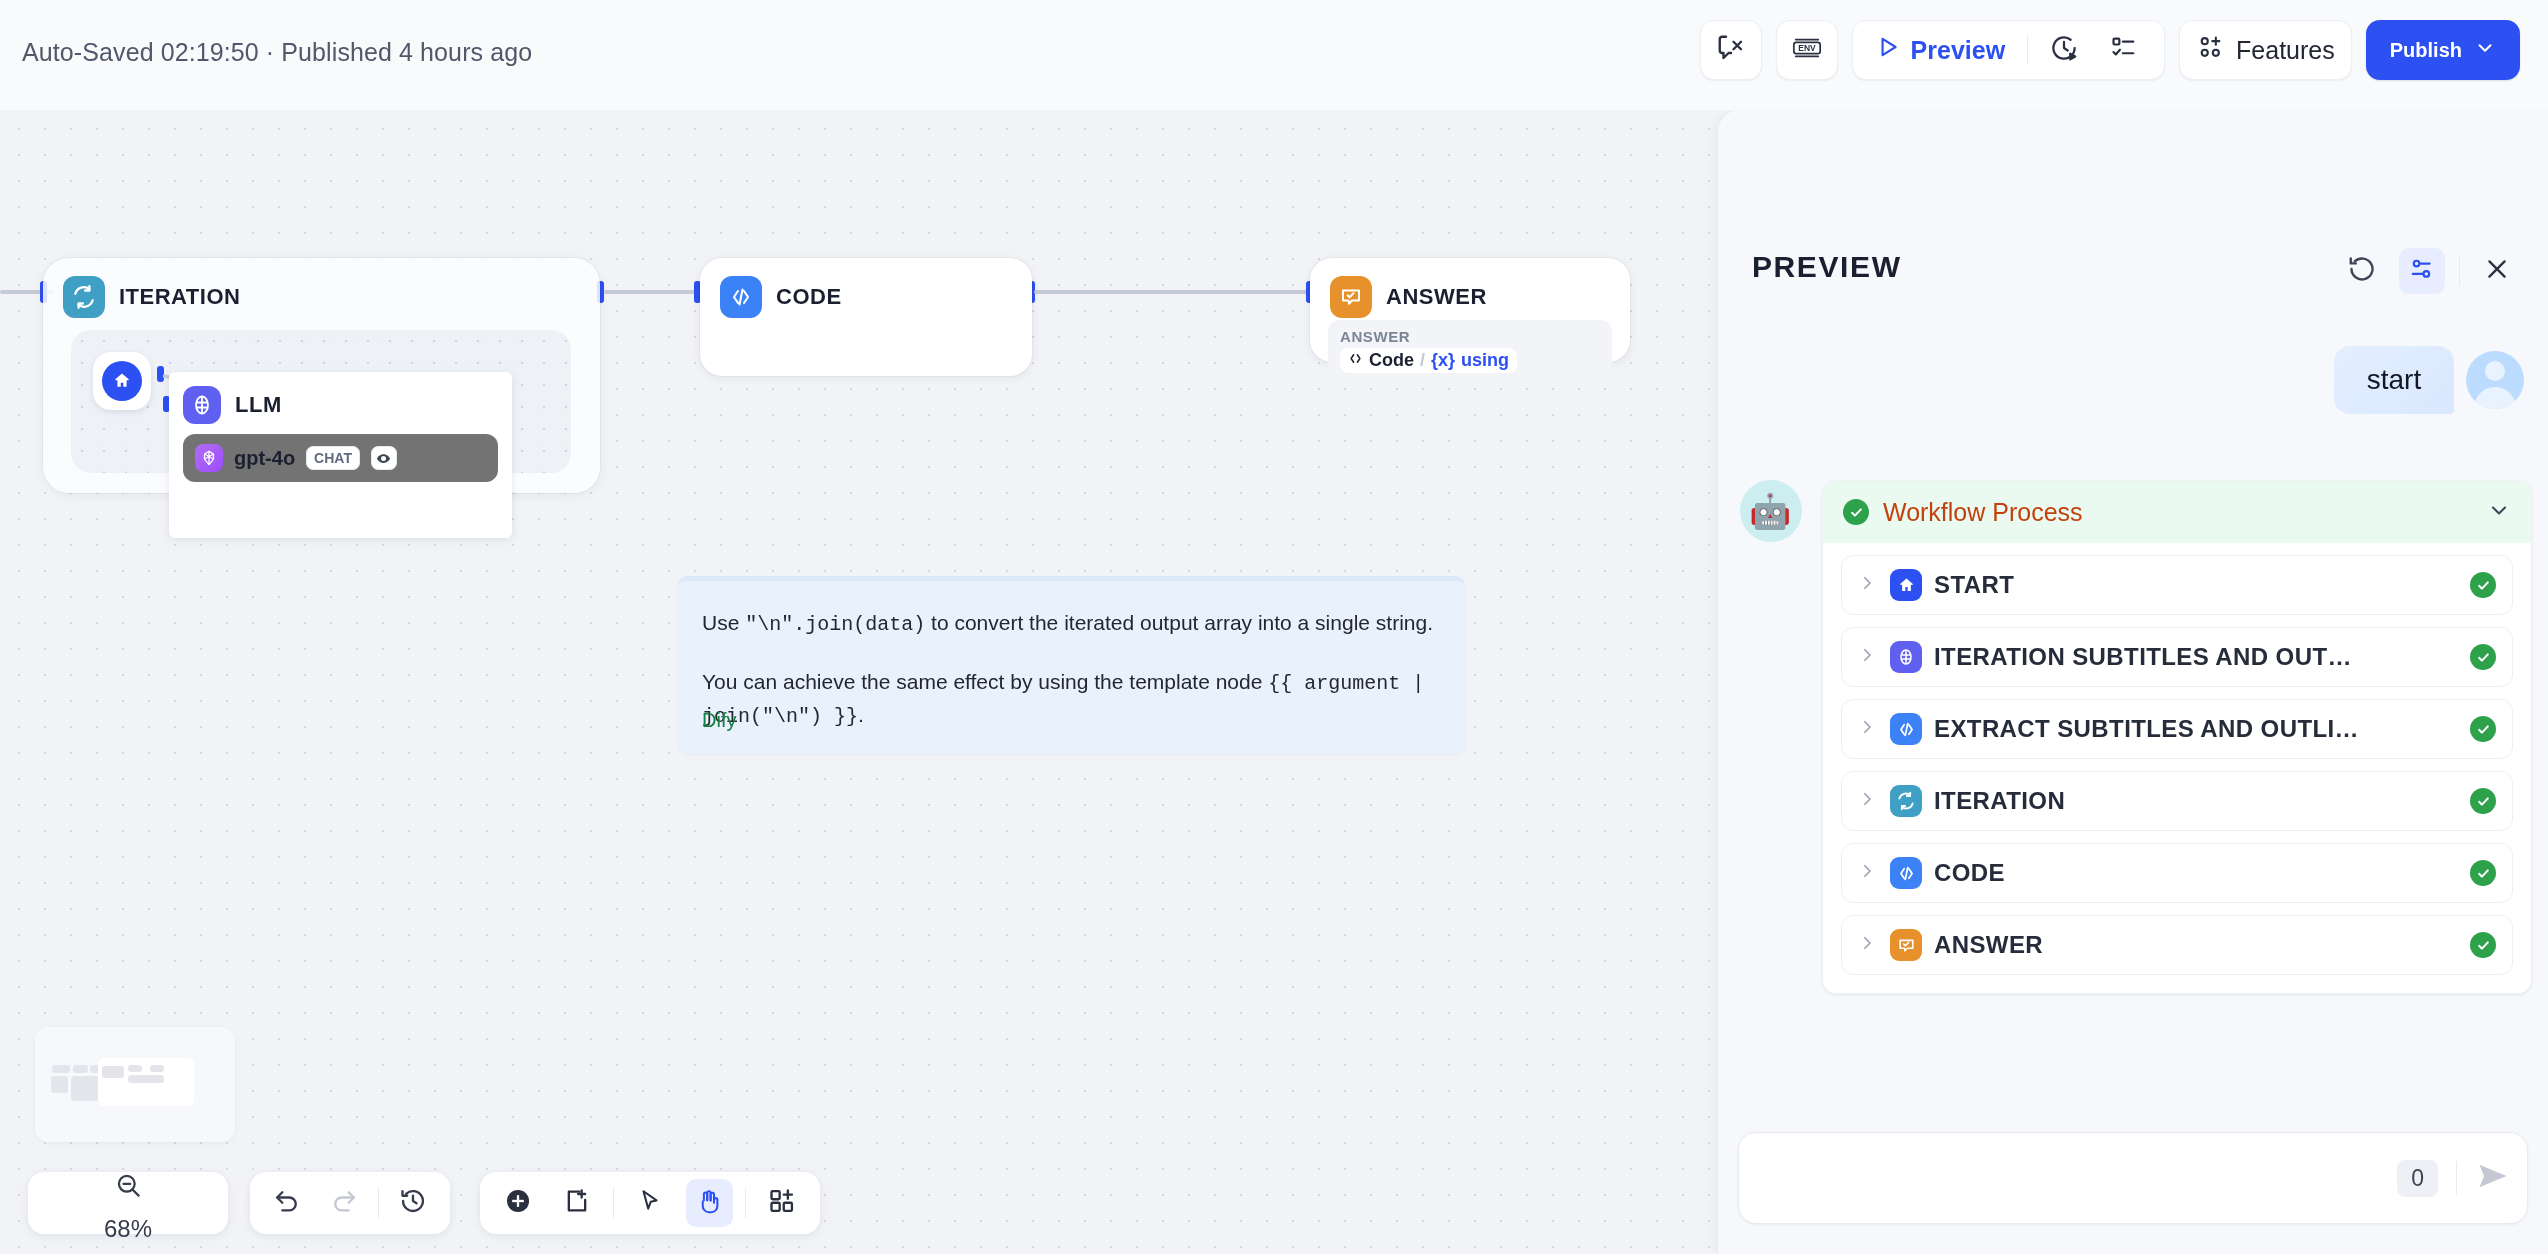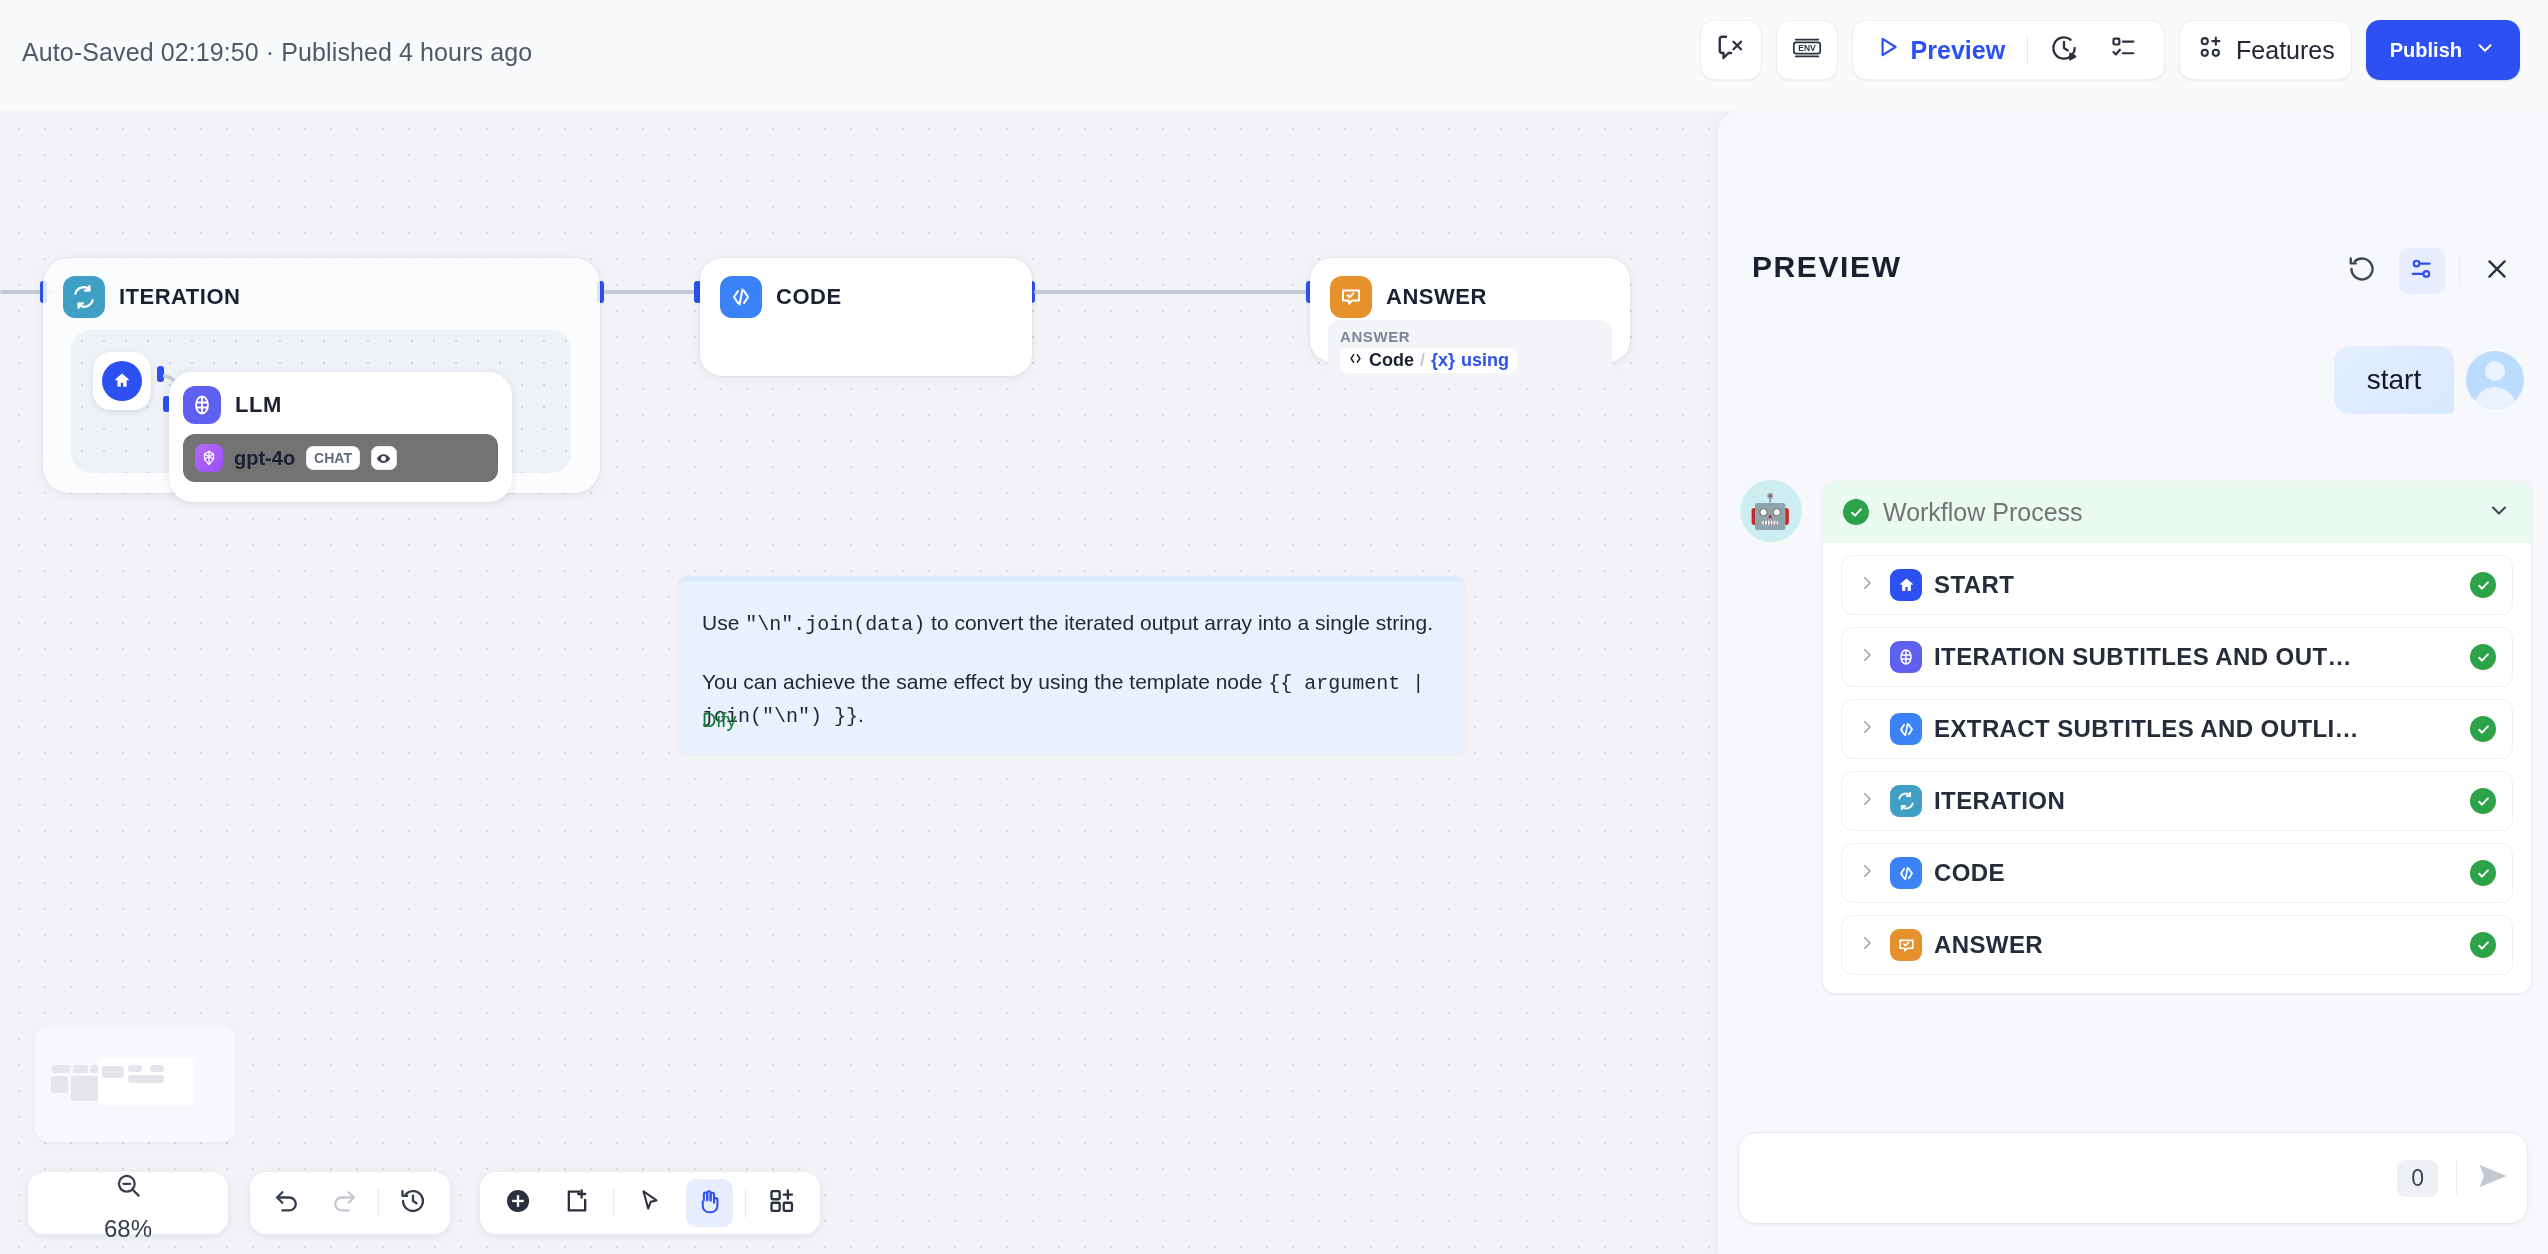--- a/index.html
+++ b/index.html
@@ -86,22 +86,22 @@
     background-size: 22px 22px;
   }
   .start-chip {
     position: absolute; left: 22px; top: 22px; width: 58px; height: 58px;
     background: #fff; border-radius: 18px; box-shadow: 0 2px 6px rgba(16,24,40,.10);
     display: flex; align-items: center; justify-content: center;
   }
   .start-dot { width: 40px; height: 40px; border-radius: 50%; background: #2c50f2;
                display:flex; align-items:center; justify-content:center; }
   #llm-node {
-    position: absolute; left: 98px; top: 42px; width: 343px; height: 130px;
-    background: #fff; border-radius: 24px; box-shadow: 0 2px 10px rgba(16,24,40,.09);
+    position: absolute; left: 98px; top: 42px; width: 343px; height: 166px;
+    background: #fff; border-radius: 6px; box-shadow: 0 2px 10px rgba(16,24,40,.09);
   }
   .llm-model {
     position: absolute; left: 14px; top: 62px; width: 315px; height: 48px;
     background: #737373; border-radius: 12px;
     display: flex; align-items: center; gap: 11px; padding: 0 12px;
   }
   .model-ico { width: 28px; height: 28px; border-radius: 8px;
                background: linear-gradient(135deg,#b36cf5,#9b4dfa);
                display:flex;align-items:center;justify-content:center; }
   .model-name { font-size: 20px; font-weight: 700; color: #1b2031; }
@@ -194,21 +194,21 @@
 
   .bot-row { position: absolute; left: 22px; top: 370px; display: flex; gap: 20px; }
   .avatar-bot { width: 62px; height: 62px; border-radius: 50%; background: #cdeef0;
                 display:flex; align-items:center; justify-content:center; font-size: 34px; }
 
   .wf-card { width: 710px; background: #fff; border-radius: 14px;
              box-shadow: 0 1px 3px rgba(16,24,40,.07); overflow: hidden;
              border: 1px solid #eef0f4; }
   .wf-head { background: #eafaf0; height: 62px; display: flex; align-items: center;
              padding: 0 20px; gap: 14px; }
-  .wf-head-title { font-size: 25px; color: #737373; font-weight: 500; flex: 1; }
+  .wf-head-title { font-size: 25px; color: #c2410c; font-weight: 500; flex: 1; }
   .check { width: 26px; height: 26px; border-radius: 50%; background: #2ea14b;
            display:flex; align-items:center; justify-content:center; flex:0 0 auto; }
   .wf-body { padding: 12px 18px 18px 18px; background: #fff; }
   .wf-item { height: 60px; border: 1px solid #eceff4; border-radius: 12px;
              display: flex; align-items: center; padding: 0 16px; gap: 12px;
              margin-bottom: 12px; cursor: pointer; background: #fff; }
   .wf-item:last-child { margin-bottom: 0; }
   .wf-chev { color: #9aa2b1; font-size: 22px; width: 20px; flex: 0 0 auto; }
   .wf-ico { width: 32px; height: 32px; border-radius: 9px; flex: 0 0 auto;
             display:flex; align-items:center; justify-content:center; }

